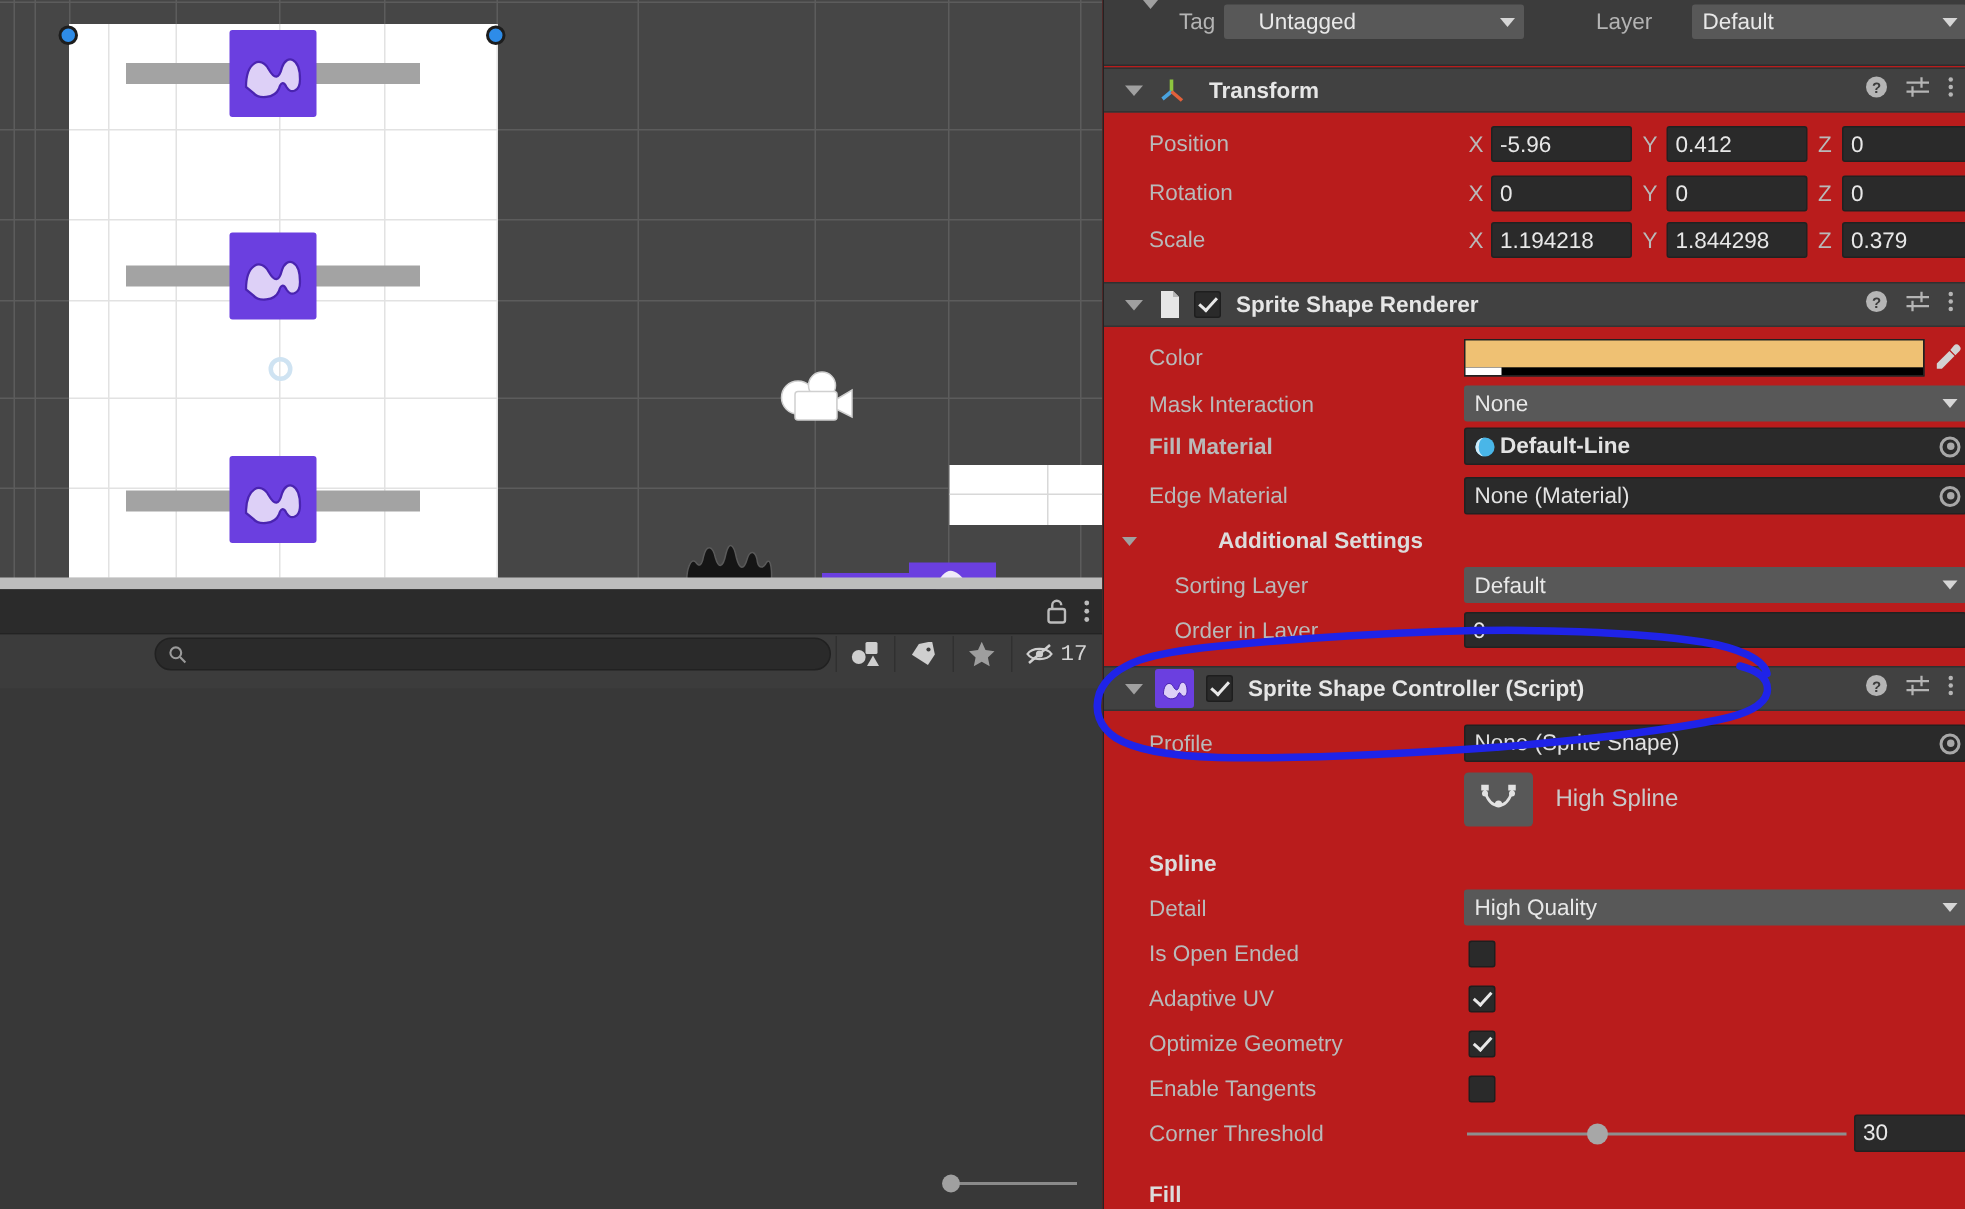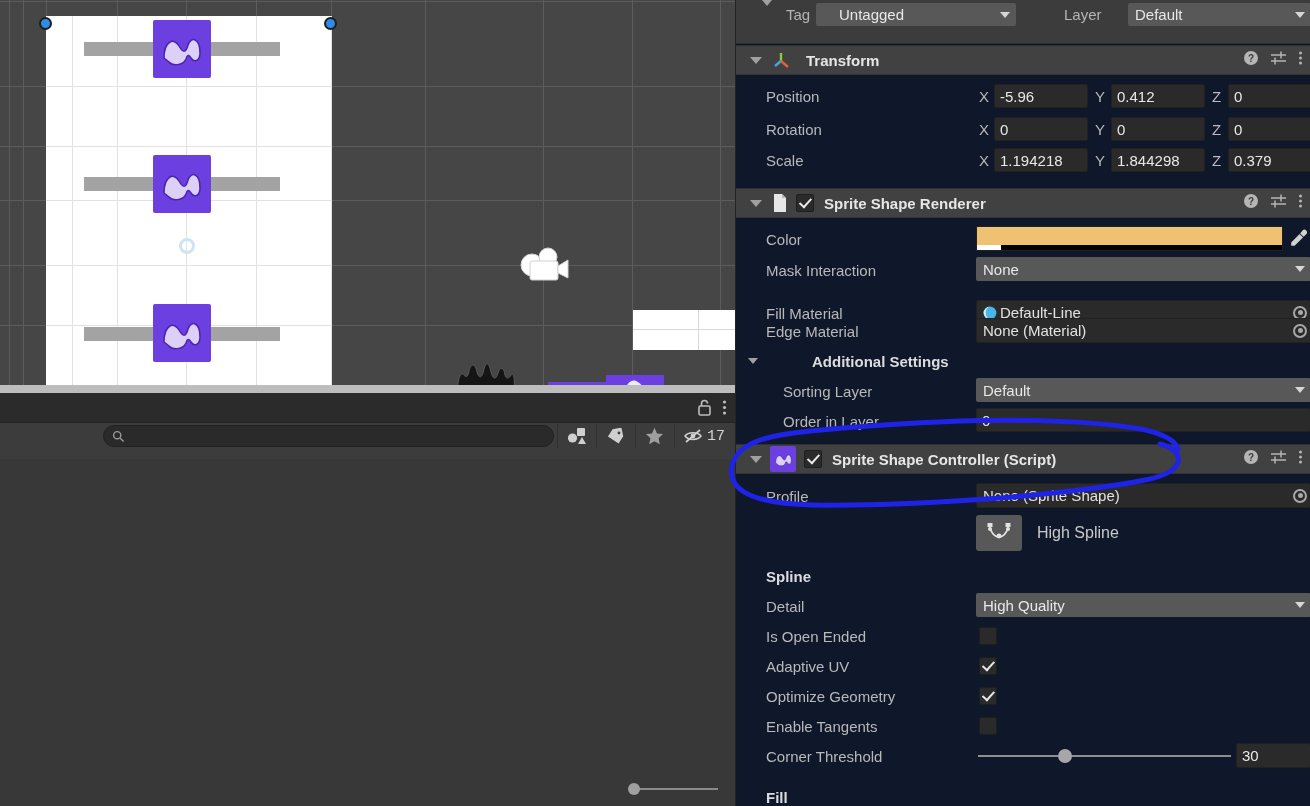--- a/index.html
+++ b/index.html
@@ -95,21 +95,21 @@
   }
   .bottom-slider {
     position: absolute; left: 628px; top: 783px; width: 90px; height: 12px;
   }
   .bs-track { position: absolute; left: 8px; top: 5px; width: 82px; height: 2px; background: #8a8a8a; }
   .bs-knob { position: absolute; left: 0px; top: 0px; width: 12px; height: 12px; border-radius: 50%; background: #a0a0a0; }
 
   
   #inspector {
     position: absolute; left: 735px; top: 0; width: 575px; height: 806px;
-    background: #0f172a; overflow: hidden;
+    background: #b91c1c; overflow: hidden;
     border-left: 1px solid #232323;
   }
   .insp-top {
     position: absolute; left: 0; top: 0; width: 575px; height: 44px;
     background: #3c3c3c; border-bottom: 1px solid #2d2d2d;
   }
   .tag-label { position: absolute; color: #b4b4b4; font-size: 15px; }
   .dropdown {
     position: absolute; background: #585858; border-radius: 2px;
     color: #e8e8e8; font-size: 15px; display: flex; align-items: center;
@@ -514,21 +514,21 @@
     </div>
 
     <div class="row" style="top:255px;">
       <span class="row-label" style="left:30px;">Mask Interaction</span>
       <div class="dropdown" style="left:240px; top:2px; width:335px; height:24px;">
         <span>None</span>
         <span class="caret"></span>
       </div>
     </div>
 
-    <div class="row" style="top:298px;">
+    <div class="row" style="top:283px;font-weight:bold;">
       <span class="row-label" style="left:30px;">Fill Material</span>
       <div class="obj-field" style="left:240px; top:2px; width:335px; height:25px;">
         <span style="display:flex;margin-right:3px;">
           <svg width="14" height="14" viewBox="0 0 14 14">
             <circle cx="7" cy="7" r="6.4" fill="#49b6e8"></circle>
             <path d="M7 0.6 A6.4 6.4 0 0 0 7 13.4 A4.2 6.4 0 0 1 7 0.6 Z" fill="#cfeaf7"></path>
           </svg>
         </span>
         <span>Default-Line</span>
         <span class="obj-pick"></span>

